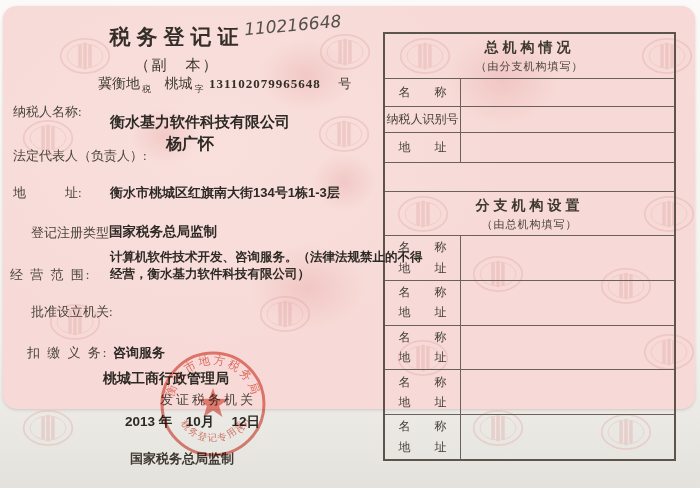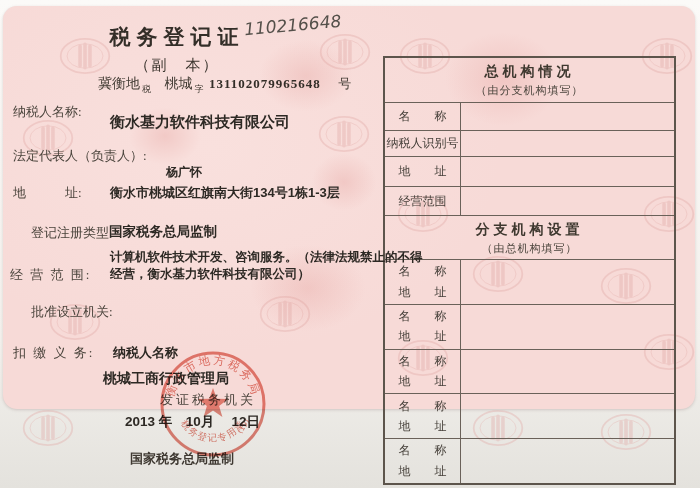--- a/index.html
+++ b/index.html
@@ -28,21 +28,21 @@
   .handno { left:241px; top:9px; font-size:17px; font-style:italic; color:#54504a;
             transform:rotate(-5deg); font-family:"DejaVu Sans",sans-serif; z-index:2; }
   .serialline { left:95px; top:69px; z-index:2; color:#3f3931; font-size:14px; }
   .serialline .sub { font-size:9px; position:relative; top:4px; margin:0 2px; }
   .serialline .num { font-weight:700; font-size:13px; letter-spacing:1px; margin-left:0; color:#332e28; }
   .serialline .suf { margin-left:14px; font-size:13px; }
 
   
   .rtable { position:absolute; left:380px; top:26px; width:293px; height:429px;
             border:2px solid #5d554c; z-index:1; display:flex; flex-direction:column;
-            color:#46403a;margin-top:24px; }
+            color:#46403a; }
   .sechead { text-align:center; padding-top:5px; }
   .sechead .t { font-size:14px; letter-spacing:4px; font-weight:600; color:#3e382f; }
   .sechead .s { font-size:11px; letter-spacing:1px; margin-top:2px; color:#4a443c; }
   .trow { display:flex; border-top:1px solid #6a6159; }
   .tlab { width:76px; border-right:1px solid #6a6159; display:flex; align-items:center;
           justify-content:center; font-size:12px; }
   .tval { flex:1; }
   .tgroup { display:flex; border-top:1px solid #6a6159; flex:1; }
   .tgroup .tlab { flex-direction:column; justify-content:space-evenly; align-items:center; }
 
@@ -132,36 +132,36 @@
       <span>冀衡地</span><span class="sub">税</span>
       <span style="margin-left:8px">桃城</span><span class="sub">字</span>
       <span class="num">131102079965648</span>
       <span class="suf">号</span>
     </div>
 
     <div class="abs lab" style="left:10px;top:97px">纳税人名称:</div>
     <div class="abs val" style="left:107px;top:107px;font-size:15px">衡水基力软件科技有限公司</div>
 
     <div class="abs lab" style="left:10px;top:141px">法定代表人（负责人）:</div>
-    <div class="abs val" style="left:163px;top:158px;font-size:12px">杨广怀</div>
+    <div class="abs val" style="left:163px;top:128px;font-size:16px">杨广怀</div>
 
     <div class="abs lab" style="left:10px;top:178px">地　　　址:</div>
     <div class="abs val" style="left:107px;top:178px">衡水市桃城区红旗南大街134号1栋1-3层</div>
 
     <div class="abs lab" style="left:28px;top:218px">登记注册类型</div>
     <div class="abs val" style="left:106px;top:217px;font-size:13.5px">国家税务总局监制</div>
 
     <div class="abs val" style="left:107px;top:243px;font-size:12.5px;z-index:5">计算机软件技术开发、咨询服务。（法律法规禁止的不得</div>
     <div class="abs lab" style="left:7px;top:260px;letter-spacing:2px">经 营 范 围:</div>
     <div class="abs val" style="left:107px;top:260px;font-size:12.5px">经营，衡水基力软件科技有限公司）</div>
 
     <div class="abs lab" style="left:28px;top:297px">批准设立机关:</div>
 
-    <div class="abs lab" style="left:10px;top:338px;letter-spacing:2px">扣 缴 义 务:</div>
-    <div class="abs val" style="left:110px;top:338px">纳税人名称</div>
+    <div class="abs lab" style="left:24px;top:338px;letter-spacing:2px">扣 缴 义 务:</div>
+    <div class="abs val" style="left:110px;top:338px">咨询服务</div>
 
     <div class="abs val" style="left:100px;top:364px;font-size:14px">桃城工商行政管理局</div>
     <div class="abs lab" style="left:157px;top:385px;letter-spacing:3px">发证税务机关</div>
     <div class="abs val" style="left:122px;top:407px;font-size:13.5px">2013 年　10月　 12日</div>
     <div class="abs lab" style="left:127px;top:444px;font-weight:600;color:#3e3831">国家税务总局监制</div>
 
     <div class="rtable">
       <div class="sechead" style="height:44px">
         <div class="t">总机构情况</div>
         <div class="s">（由分支机构填写）</div>
@@ -172,21 +172,20 @@
       </div>
       <div class="trow" style="height:26px">
         <div class="tlab">纳税人识别号</div>
           <div class="tval"></div>
       </div>
       <div class="trow" style="height:30px">
         <div class="tlab">地　　址</div>
           <div class="tval"></div>
       </div>
       <div class="trow" style="height:29px">
-        <div class="tlab">经营范围</div>
           <div class="tval"></div>
       </div>
       <div class="sechead" style="height:44px;border-top:1px solid #6a6159">
         <div class="t">分支机构设置</div>
         <div class="s">（由总机构填写）</div>
       </div>
 
       <div class="tgroup">
         <div class="tlab">
             <div>名　　称</div>

